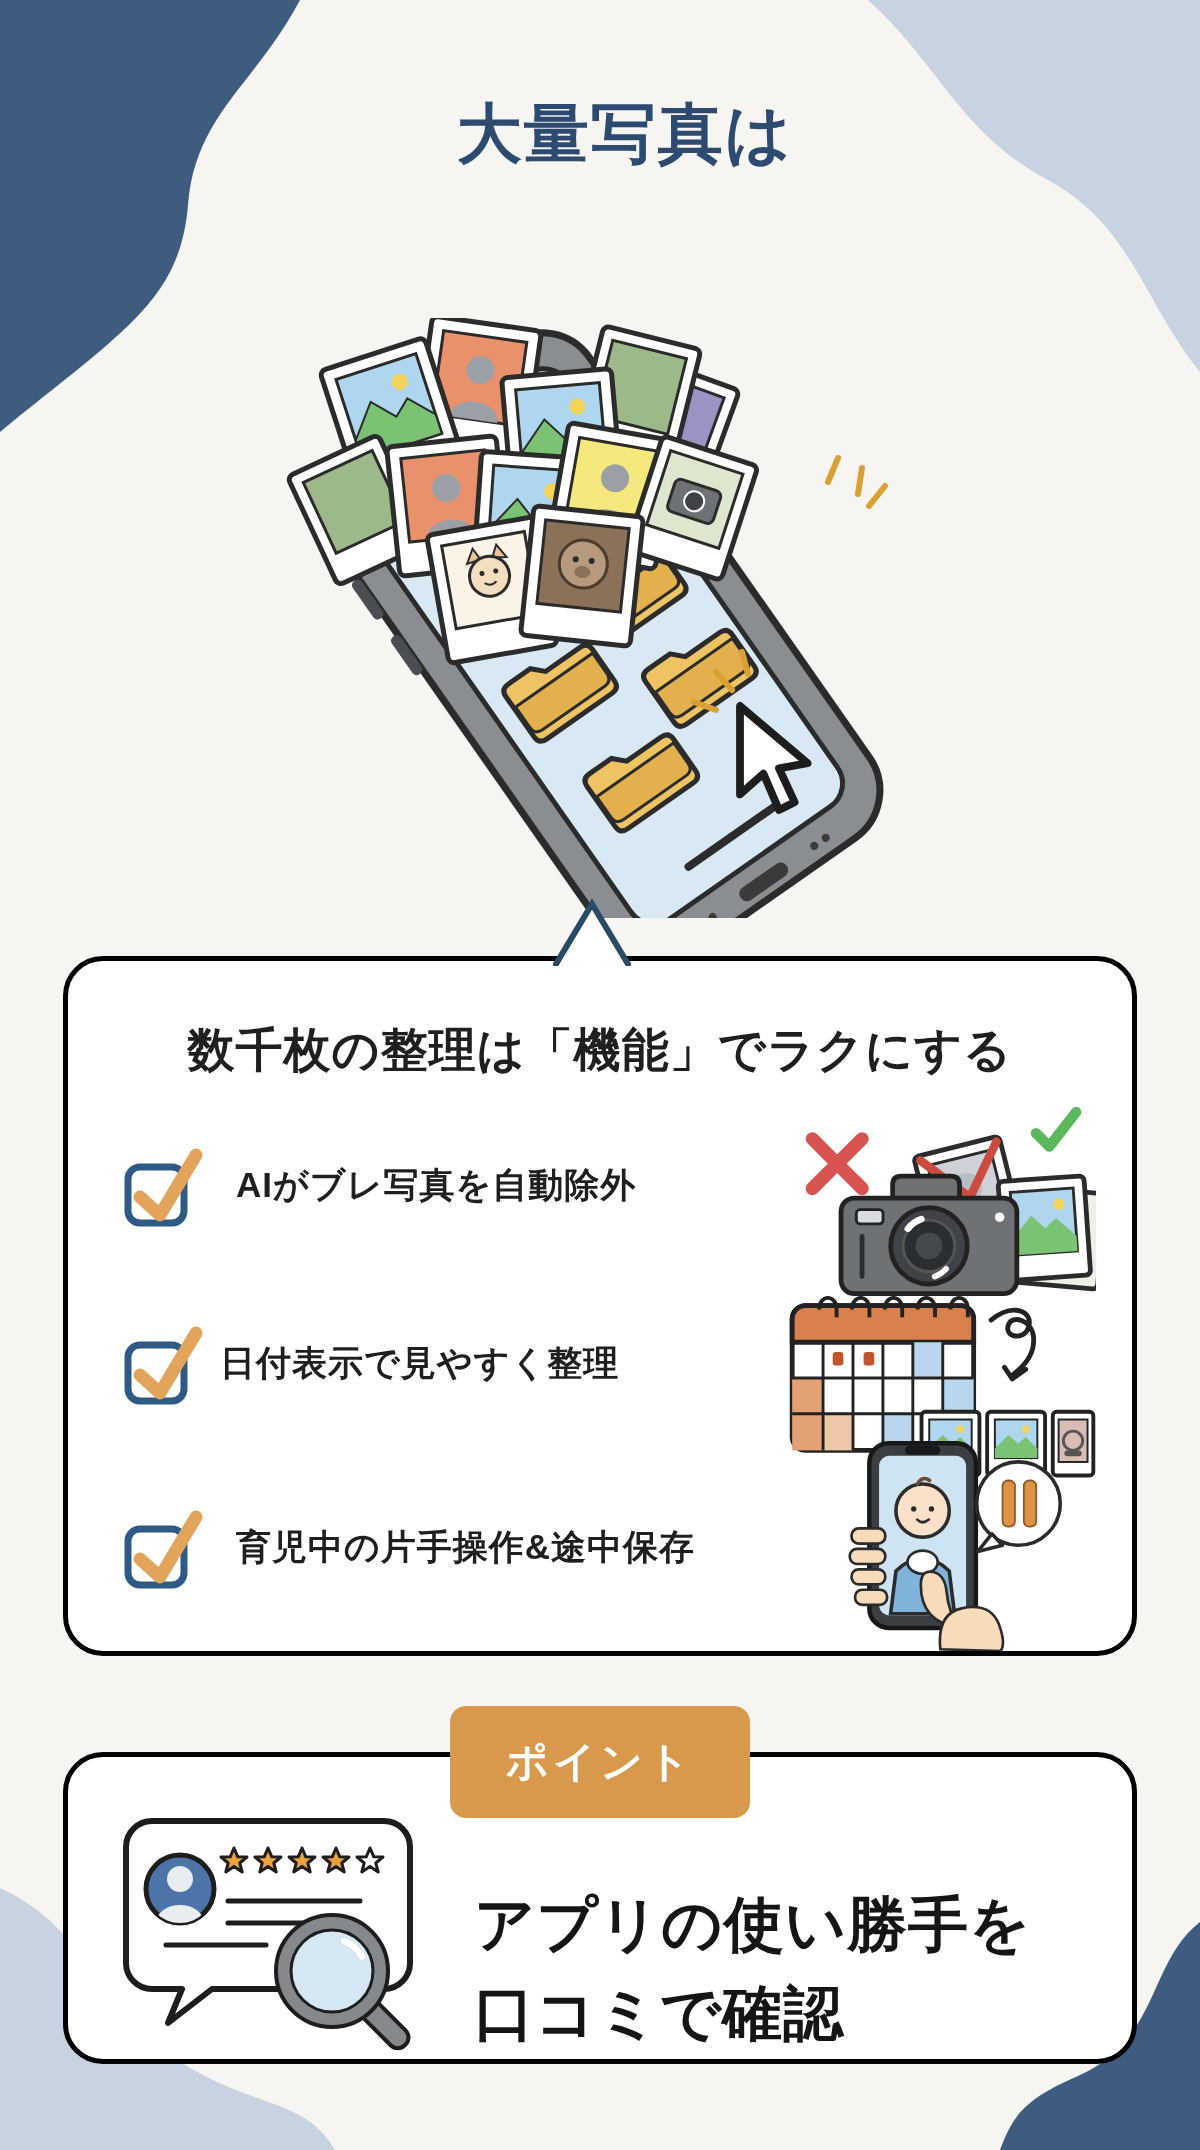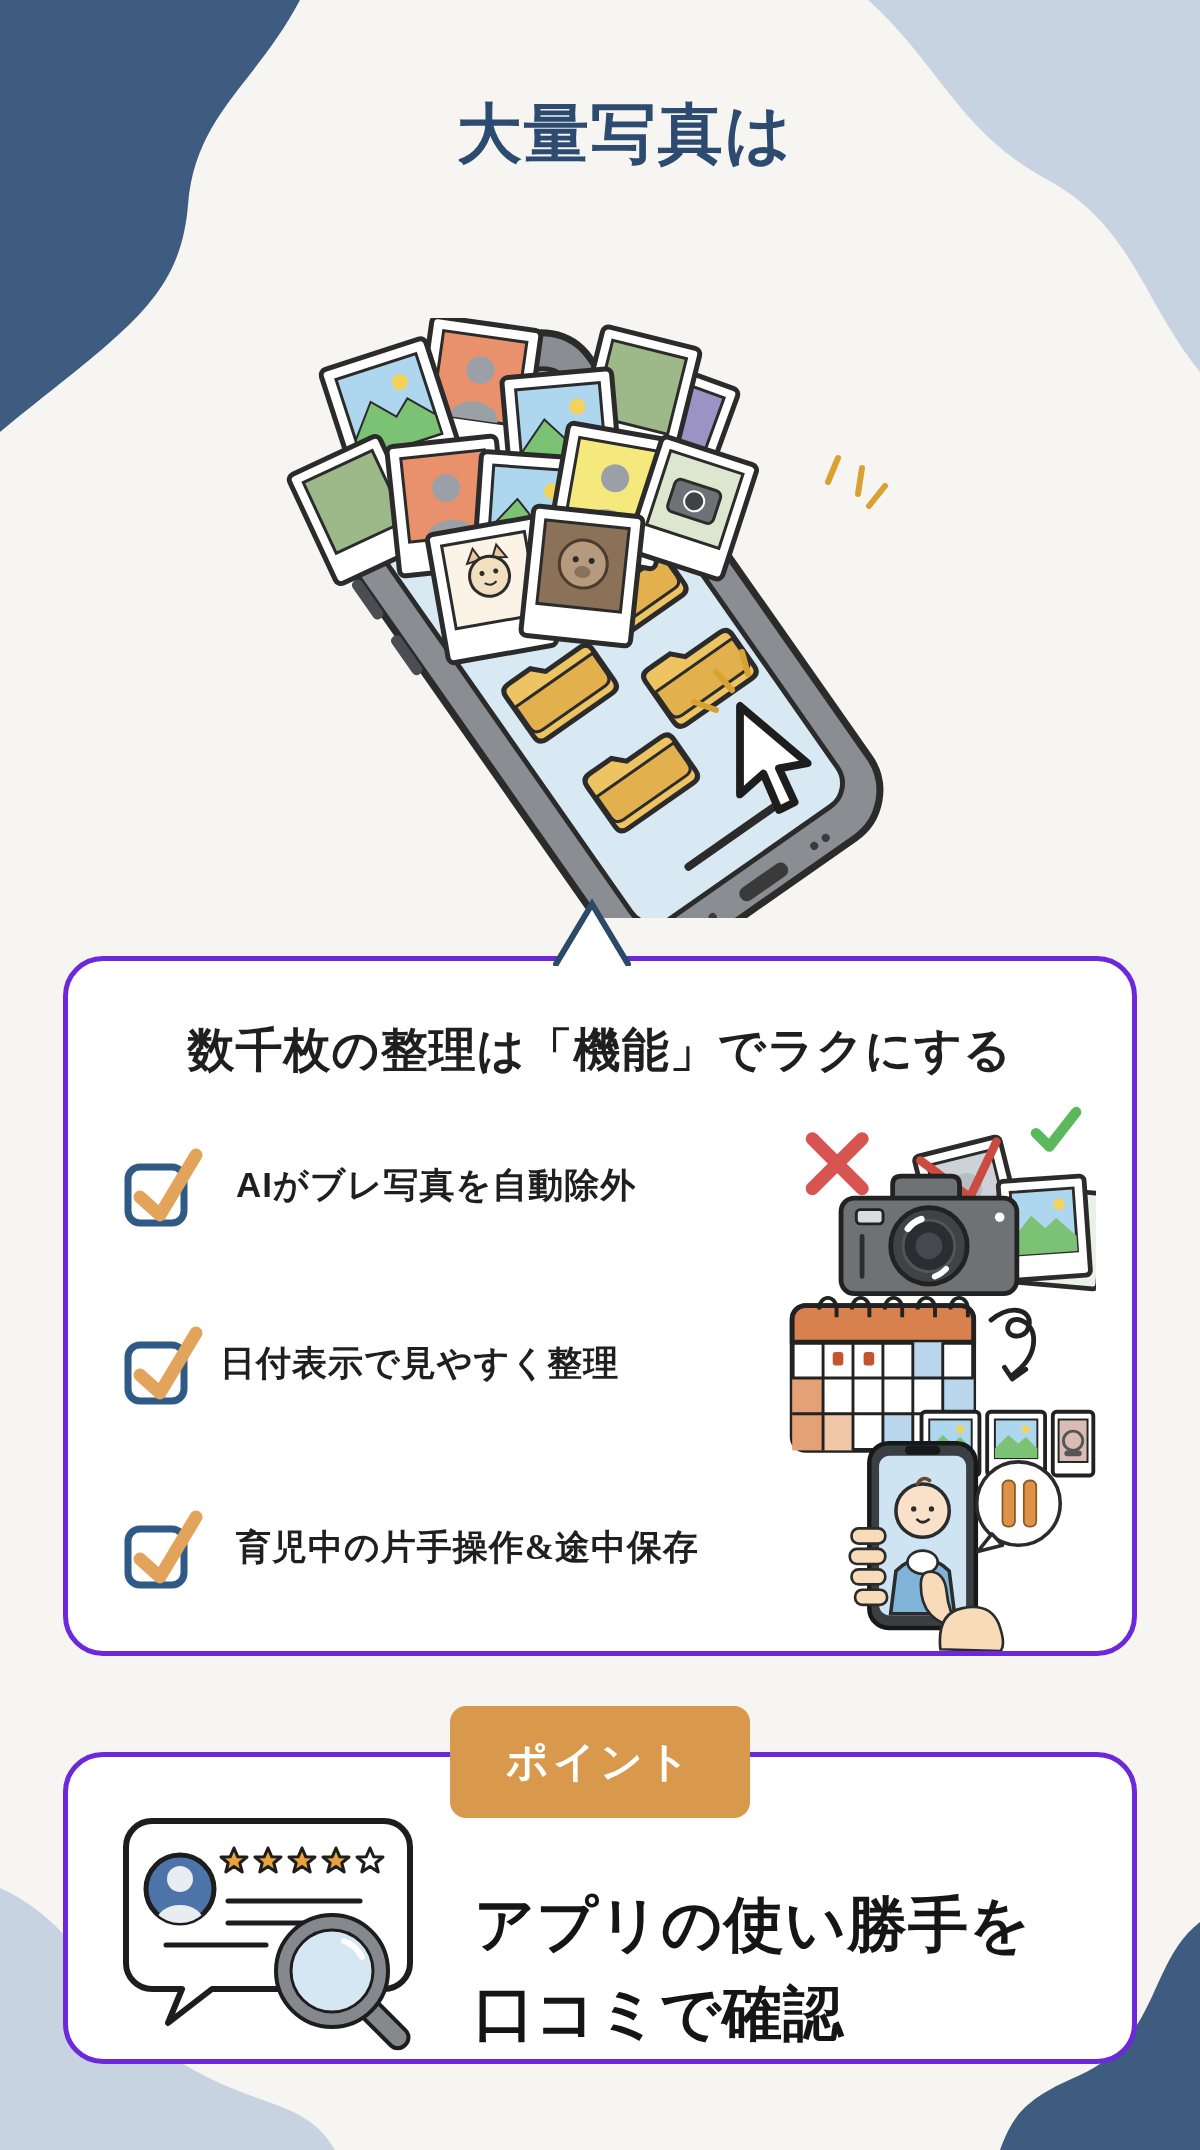--- a/index.html
+++ b/index.html
@@ -3,29 +3,29 @@
 <meta charset="utf-8">
 <style>
   html,body{margin:0;padding:0;}
   body{font-family:"Liberation Sans","DejaVu Sans",sans-serif;}
   .stage{position:relative;width:1200px;height:2150px;background:#f7f5f1;overflow:hidden;}
   .layer{position:absolute;left:0;top:0;}
   .title{position:absolute;left:0;top:86px;width:1200px;text-align:center;z-index:2;
          color:#2d4b70;font-weight:800;font-size:65px;line-height:96px;letter-spacing:2px;padding-left:25px;}
   .illo{position:absolute;left:240px;top:318px;width:720px;height:600px;z-index:1;}
   .pointer{position:absolute;left:552px;top:898px;width:80px;height:68px;z-index:4;}
-  .bigbox{position:absolute;left:63px;width:1074px;background:#ffffff;border:5px solid #6d28d9;border-radius:40px;box-sizing:border-box;z-index:2;}
+  .bigbox{position:absolute;left:63px;width:1074px;background:#ffffff;border:5px solid #000000;border-radius:40px;box-sizing:border-box;z-index:2;}
   .box1{top:956px;height:700px;}
   .box2{top:1752px;height:312px;display:flex;align-items:flex-end;}
   .box1-heading{position:absolute;left:0;top:58px;width:100%;text-align:center;
         font-size:47px;font-weight:800;color:#1f1f1f;letter-spacing:1px;}
   .check-row{position:absolute;left:52px;display:flex;align-items:center;gap:24px;}
   .check-row .cb{width:92px;height:92px;flex:0 0 auto;}
   .check-label{font-size:35px;font-weight:800;color:#1f1f1f;letter-spacing:1px;white-space:nowrap;}
-  .row1{top:178px;} .row2{top:356px;gap:8px;} .row3{top:540px;font-family:Liberation Serif, serif;}
+  .row1{top:178px;} .row2{top:356px;gap:8px;} .row3{top:540px;}
   .side-icon{position:absolute;right:36px;}
   .icon1{top:132px;width:315px;height:215px;}
   .icon2{top:306px;width:320px;height:222px;}
   .icon3{top:468px;width:290px;height:222px;}
   .badge{position:absolute;left:50%;transform:translateX(-50%);top:1706px;z-index:5;
          background:#d9994d;color:#ffffff;font-size:42px;font-weight:800;letter-spacing:4px;
          padding:28px 56px;border-radius:16px;}
   .review-icon{width:330px;height:250px;margin-left:48px;flex:0 0 auto;}
   .point-text{margin-left:28px;font-size:60px;line-height:1.48;font-weight:800;color:#151515;letter-spacing:1px;}
 </style>

